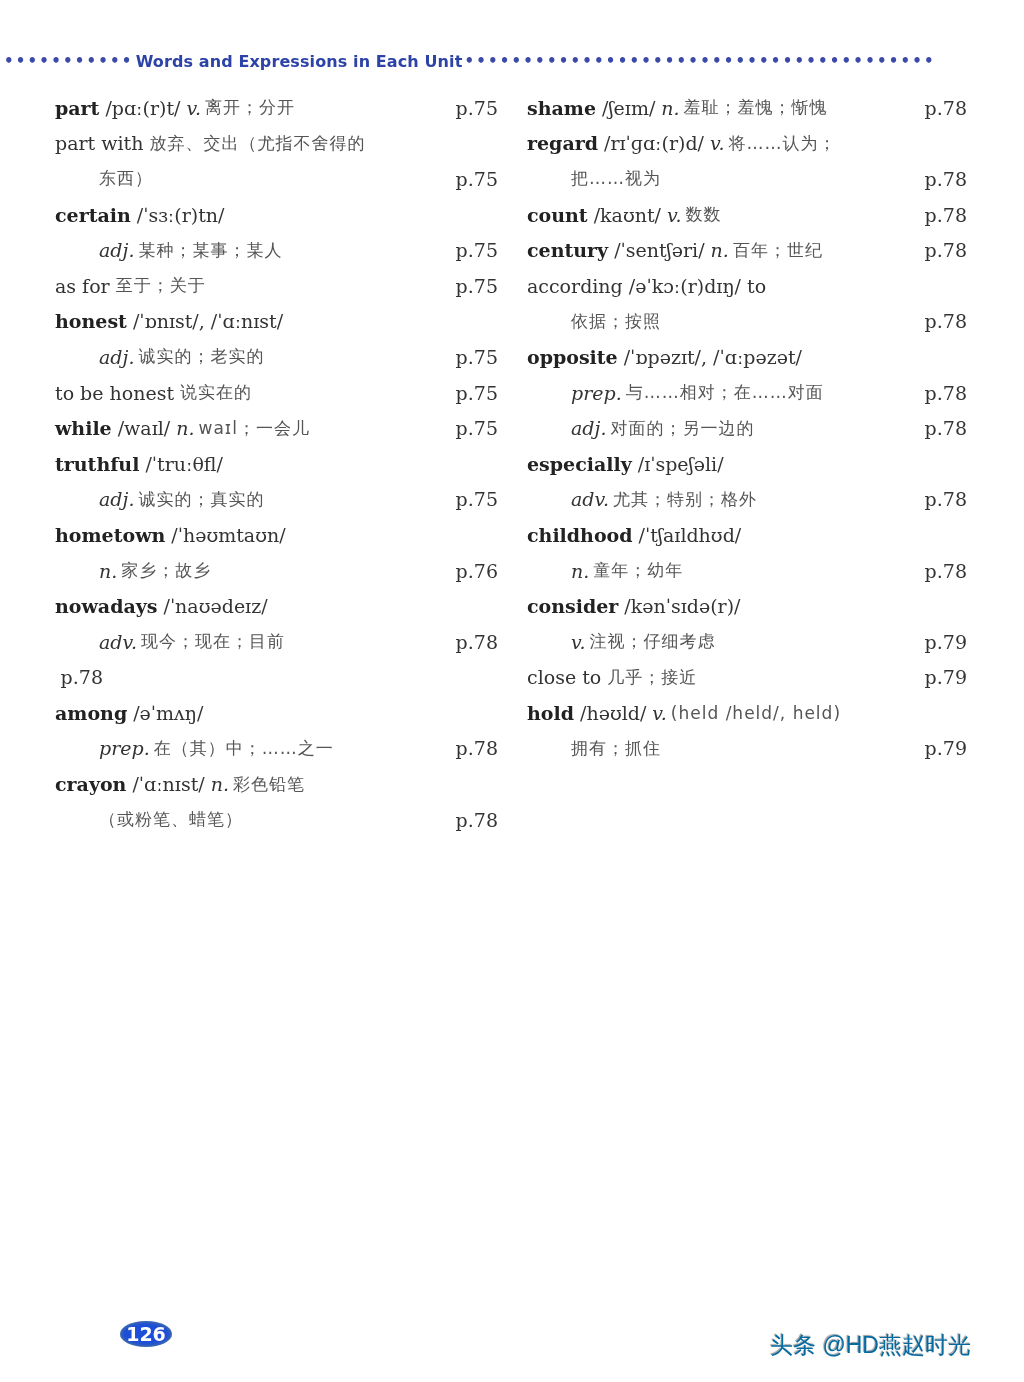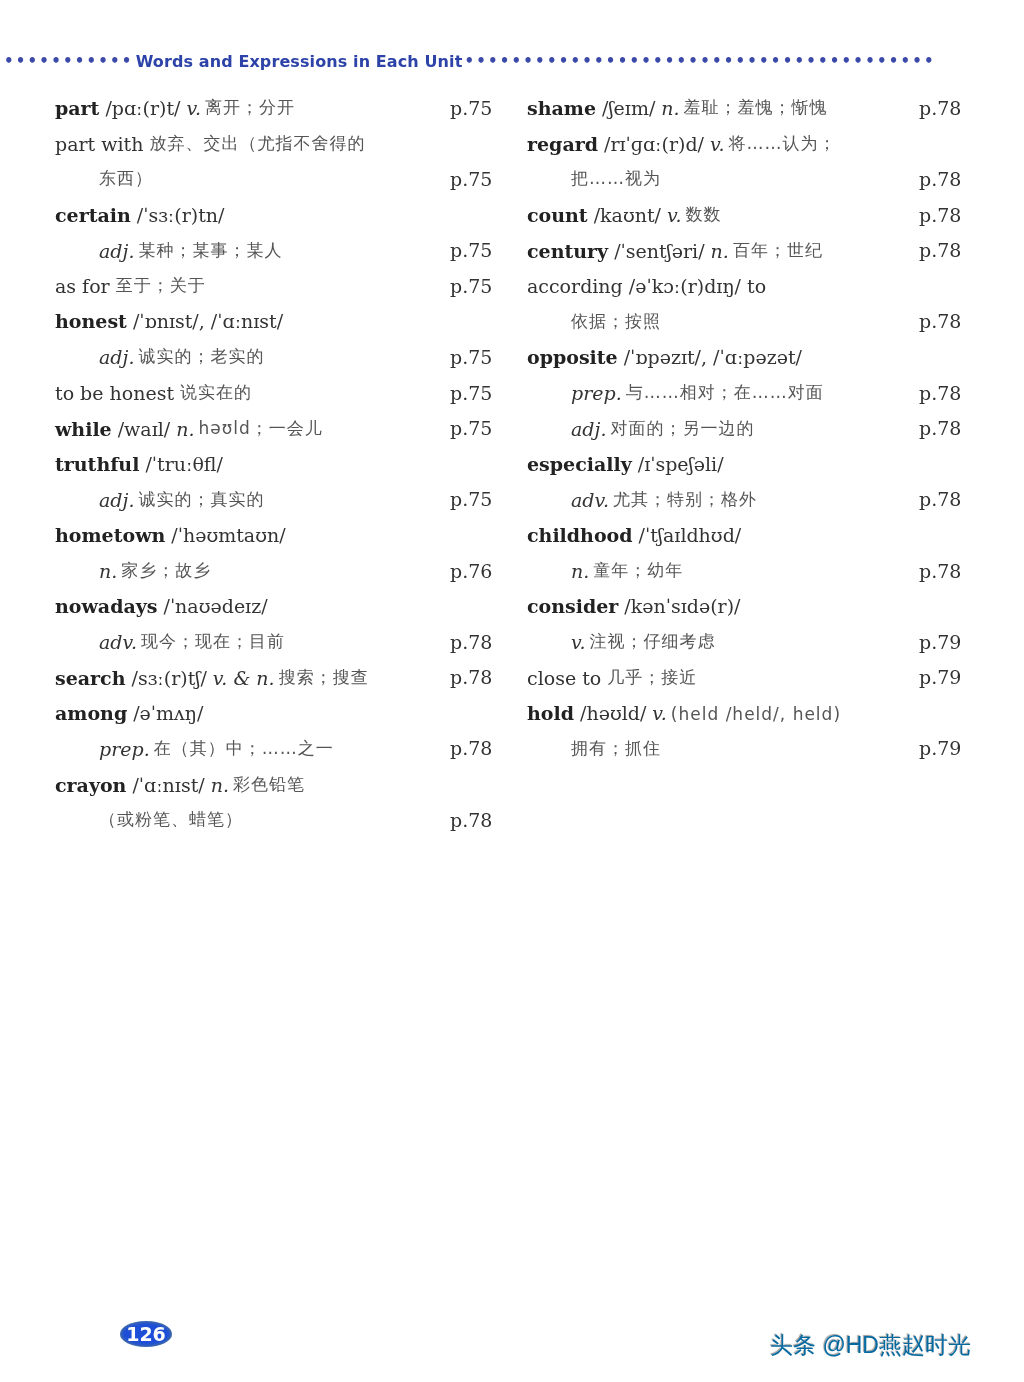--- a/index.html
+++ b/index.html
@@ -23,27 +23,27 @@
       color: #2d43a8; font-family: "DejaVu Sans", sans-serif; font-weight: bold;
       font-size: 16px; letter-spacing: 0.1px; padding: 0 2px;
     }
     .col { position: absolute; top: 90px; width: 440px; }
     .col.left { left: 55px; }
     .col.right { left: 527px; }
     .row {
       height: 35.6px; display: flex; align-items: center; justify-content: space-between;
       font-size: 19px; white-space: nowrap;
     }
-    .row .txt { display: flex; align-items: flex-end; }
+    .row .txt { display: flex; align-items: center; }
     .row.indent .txt { padding-left: 44px; }
     .hw { font-weight: bold; color: #222; margin-right: 6px; }
     .ph { color: #333; margin-right: 6px; }
     .pos { font-style: italic; color: #333; margin-right: 4px; }
     .zh { font-family: "DejaVu Sans", sans-serif; font-size: 17px; color: #555; letter-spacing: 1px; }
-    .pg { color: #333; width: 48px; text-align: left; font-size: 19px; }
+    .pg { color: #333; width: 48px; text-align: right; font-size: 19px; }
     .col.left .pg { margin-right: -3px; }
     .page-num {
       position: absolute; left: 120px; top: 1321px; width: 52px; height: 26px;
       background: #1d4ed8; border-radius: 50%; color: #ffffff;
       font-family: "DejaVu Sans", sans-serif; font-weight: bold; font-size: 19px;
       display: flex; align-items: center; justify-content: center;
       box-shadow: inset 0 0 4px rgba(150,180,60,0.6);
     }
     .watermark {
       position: absolute; left: 770px; top: 1330px;
@@ -124,21 +124,21 @@
         <span class="ph">to be honest</span>
         <span class="zh">说实在的</span>
       </span>
       <span class="pg">p.75</span>
     </div>
     <div class="row">
       <span class="txt">
         <span class="hw">while</span>
         <span class="ph">/waɪl/</span>
         <span class="pos">n.</span>
-        <span class="zh">həʊld；一会儿</span>
+        <span class="zh">waɪl；一会儿</span>
       </span>
       <span class="pg">p.75</span>
     </div>
     <div class="row">
       <span class="txt">
         <span class="hw">truthful</span>
         <span class="ph">/ˈtruːθfl/</span>
       </span>
       <span class="pg"></span>
     </div>
@@ -171,26 +171,20 @@
       <span class="pg"></span>
     </div>
     <div class="row indent">
       <span class="txt">
         <span class="pos">adv.</span>
         <span class="zh">现今；现在；目前</span>
       </span>
       <span class="pg">p.78</span>
     </div>
     <div class="row">
-      <span class="txt">
-        <span class="hw">search</span>
-        <span class="ph">/sɜː(r)tʃ/</span>
-        <span class="pos">v. &amp; n.</span>
-        <span class="zh">搜索；搜查</span>
-      </span>
       <span class="pg">p.78</span>
     </div>
     <div class="row">
       <span class="txt">
         <span class="hw">among</span>
         <span class="ph">/əˈmʌŋ/</span>
       </span>
       <span class="pg"></span>
     </div>
     <div class="row indent">

